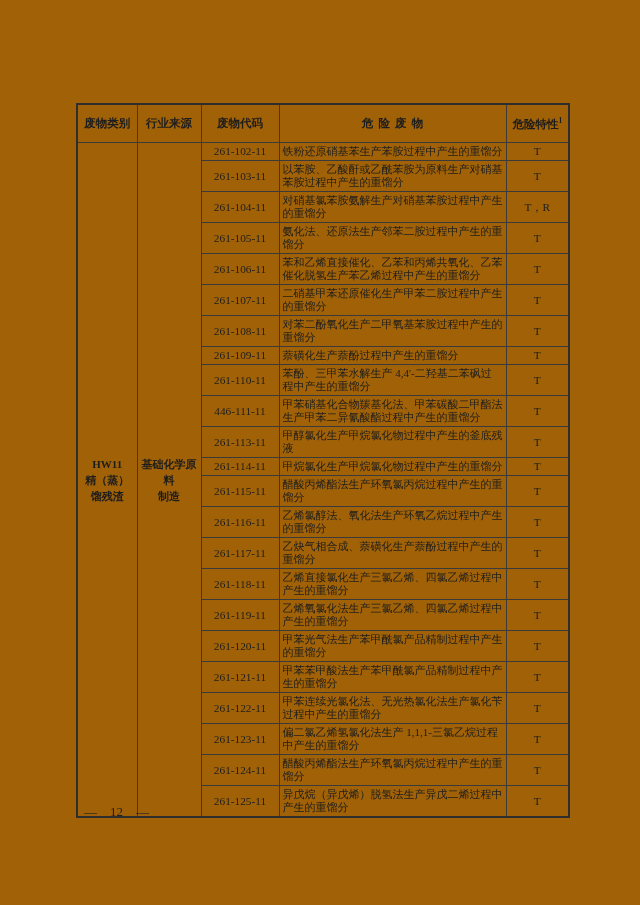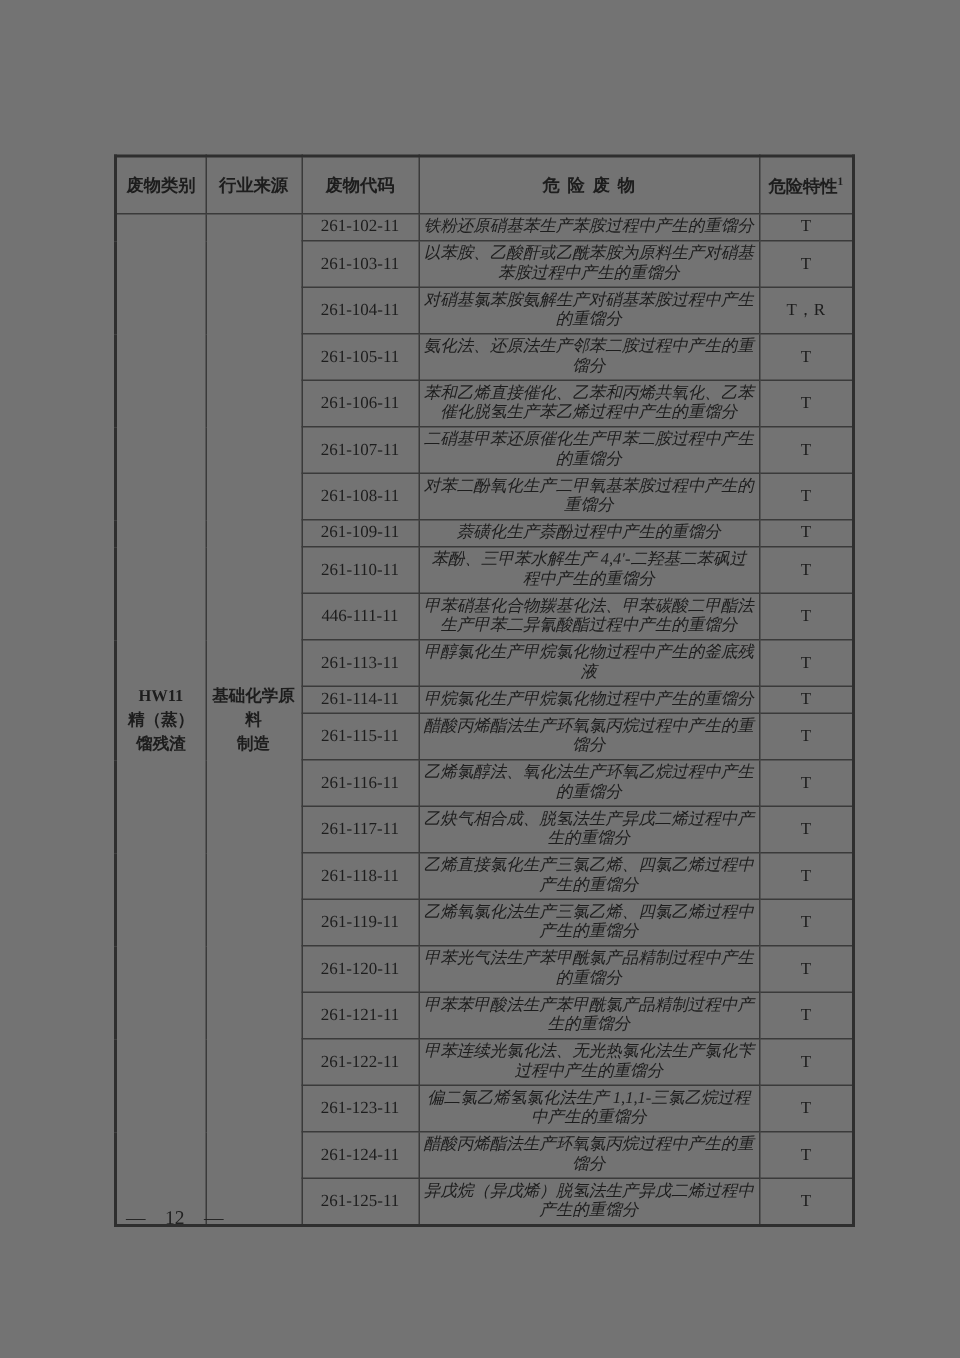--- a/index.html
+++ b/index.html
@@ -1,20 +1,20 @@
 <!DOCTYPE html>
 <html><head>
 <meta charset="utf-8">
 <style>
   html,body{margin:0;padding:0;background:#e8e8e8;}
   .page{
     position:relative;
     width:640px;height:905px;
     margin:0 auto;
-    background:#737373;
+    background:#a16207;
     font-family:"Liberation Serif","DejaVu Serif",serif;
     color:#1d1d1d;
     overflow:hidden;
   }
   table.waste-table{
     position:absolute;left:76px;top:103px;
     width:492px;
     border-collapse:collapse;
     table-layout:fixed;
     border:2px solid #2e2e2e;
@@ -43,21 +43,21 @@
     line-height:16px;
     font-size:11px;
     font-weight:bold;
   }
   td.cell-code{
     text-align:center;
     white-space:nowrap;
     font-size:11.3px;
     padding:2px 0;
   }
-  td.cell-desc{text-align:center;font-style:italic;}
+  td.cell-desc{text-align:left;}
   td.cell-hazard{
     text-align:center;
     font-size:11.3px;
     white-space:nowrap;
   }
   .footer{
     position:absolute;
     left:84px;top:804px;
     display:flex;
     align-items:center;
@@ -159,21 +159,21 @@
           <td class="cell-desc">醋酸丙烯酯法生产环氧氯丙烷过程中产生的重馏分</td>
           <td class="cell-hazard">T</td>
         </tr>
         <tr>
           <td class="cell-code">261-116-11</td>
           <td class="cell-desc">乙烯氯醇法、氧化法生产环氧乙烷过程中产生的重馏分</td>
           <td class="cell-hazard">T</td>
         </tr>
         <tr>
           <td class="cell-code">261-117-11</td>
-          <td class="cell-desc">乙炔气相合成、脱氢法生产异戊二烯过程中产生的重馏分</td>
+          <td class="cell-desc">乙炔气相合成、萘磺化生产萘酚过程中产生的重馏分</td>
           <td class="cell-hazard">T</td>
         </tr>
         <tr>
           <td class="cell-code">261-118-11</td>
           <td class="cell-desc">乙烯直接氯化生产三氯乙烯、四氯乙烯过程中产生的重馏分</td>
           <td class="cell-hazard">T</td>
         </tr>
         <tr>
           <td class="cell-code">261-119-11</td>
           <td class="cell-desc">乙烯氧氯化法生产三氯乙烯、四氯乙烯过程中产生的重馏分</td>

